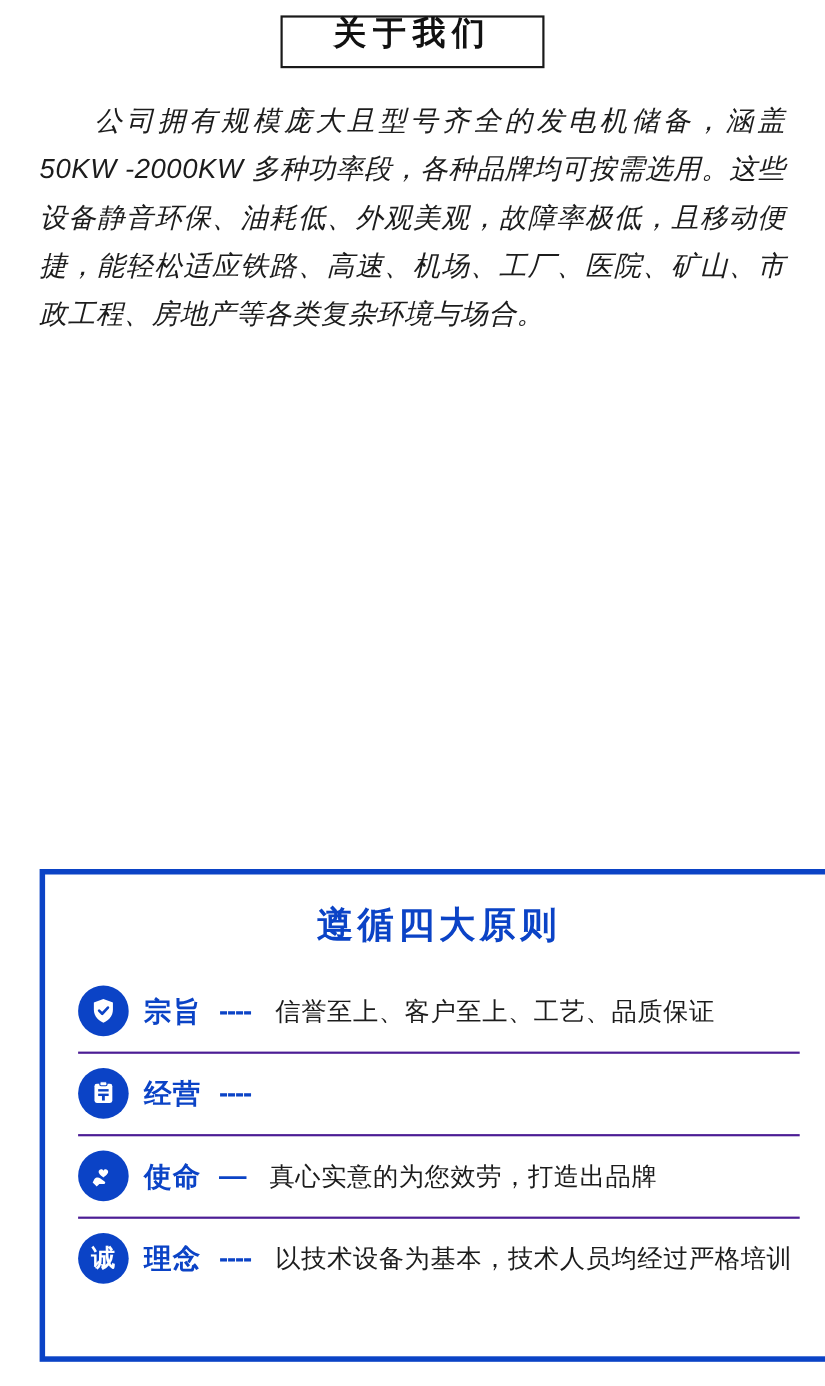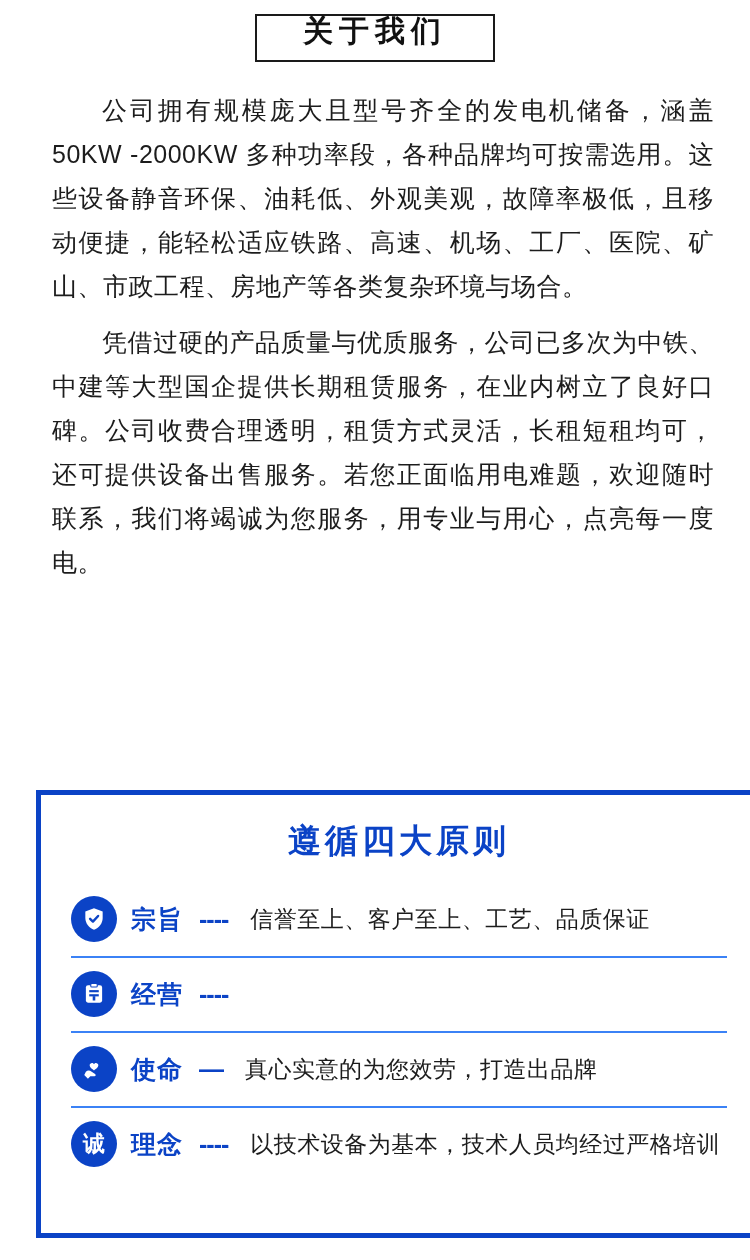--- a/index.html
+++ b/index.html
@@ -33,21 +33,22 @@
     padding: 0 46px 14px 46px;
     font-size: 30px;
     font-weight: bold;
     letter-spacing: 6px;
     line-height: 1;
     color: #111;
   }
 
   
   .body-copy {
-    padding: 26px 36px 0 52px;
+    padding: 26px 36px 0 36px;
+    font-style: italic;
   }
   .para {
     font-size: 25px;
     line-height: 44px;
     letter-spacing: 0.5px;
     text-align: justify;
     text-justify: inter-ideograph;
     color: #1c1c1c;
     text-indent: 50px;
     margin: 0 0 12px 0;
@@ -73,21 +74,21 @@
     font-size: 33px;
     font-weight: bold;
     letter-spacing: 4px;
     line-height: 1.2;
     margin-bottom: 22px;
   }
   .p-row {
     display: flex;
     align-items: center;
     height: 73px;
-    border-bottom: 2px solid #3b82f6;
+    border-bottom: 2px solid #4c1d95;
     gap: 14px;
   }
   .p-row.last {
     border-bottom: none;
   }
   .p-badge {
     width: 46px;
     height: 46px;
     border-radius: 50%;
     background: #0b43c6;
@@ -131,21 +132,20 @@
 <body>
 
 <div class="page">
 
   <div class="title-wrap">
     <div class="title-box">关于我们</div>
   </div>
 
   <div class="body-copy">
     <p class="para">公司拥有规模庞大且型号齐全的发电机储备，涵盖50KW -2000KW 多种功率段，各种品牌均可按需选用。这些设备静音环保、油耗低、外观美观，故障率极低，且移动便捷，能轻松适应铁路、高速、机场、工厂、医院、矿山、市政工程、房地产等各类复杂环境与场合。</p>
-    <p class="para">凭借过硬的产品质量与优质服务，公司已多次为中铁、中建等大型国企提供长期租赁服务，在业内树立了良好口碑。公司收费合理透明，租赁方式灵活，长租短租均可，还可提供设备出售服务。若您正面临用电难题，欢迎随时联系，我们将竭诚为您服务，用专业与用心，点亮每一度电。</p>
   </div>
 
   <div class="principles">
     <div class="principles-inner">
       <div class="principles-title">遵循四大原则</div>
 
       <div class="p-row">
         <div class="p-badge">
           <svg width="26" height="26" viewBox="0 0 24 24" aria-hidden="true">
             <path d="M12 2 L20 5 V11 C20 16 16.4 20.2 12 22 C7.6 20.2 4 16 4 11 V5 Z" fill="#ffffff"></path>

